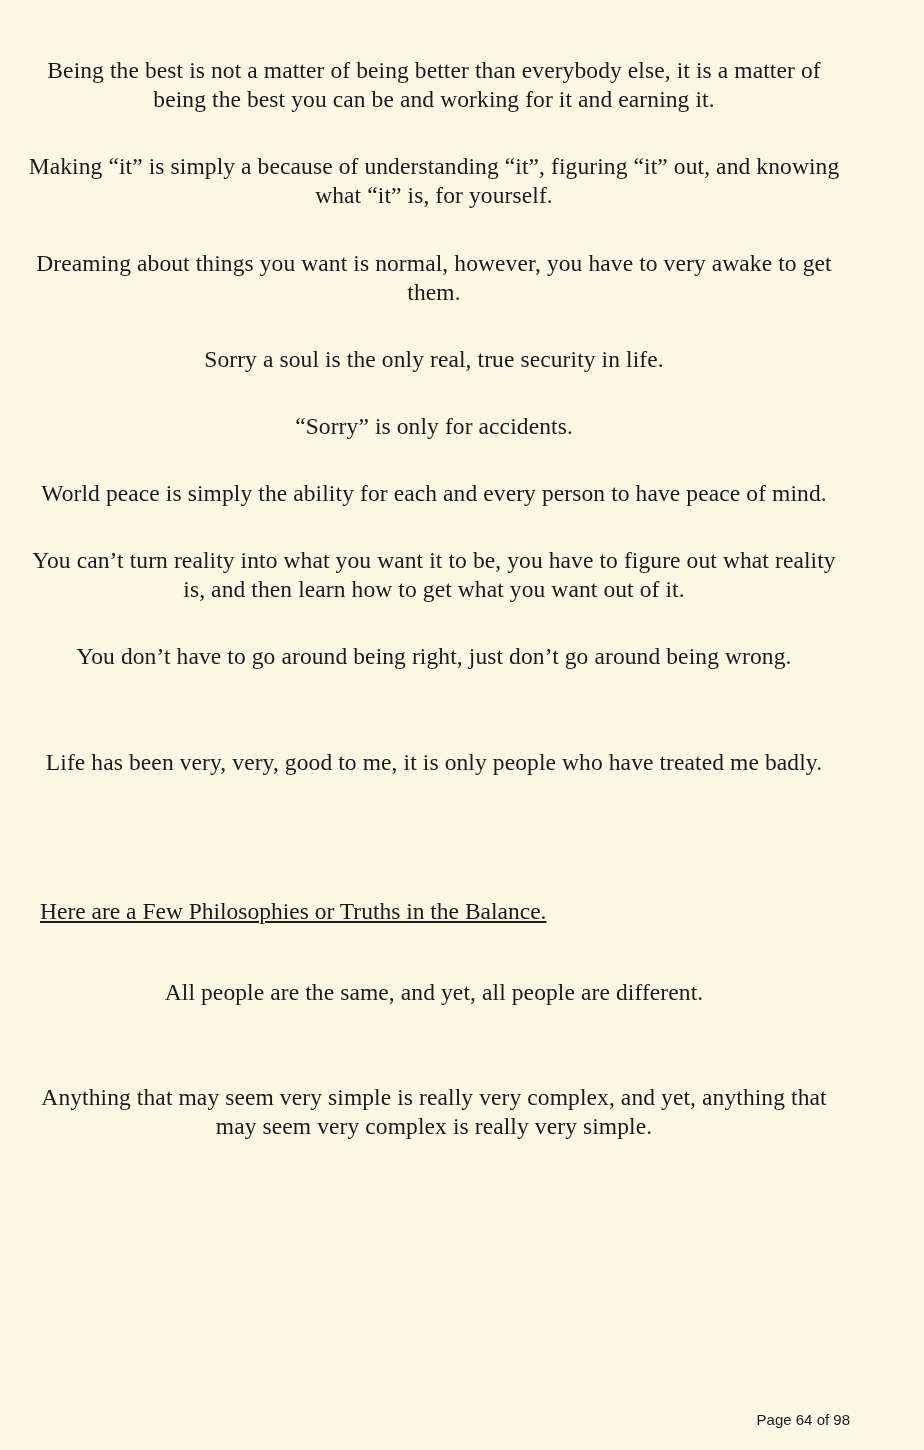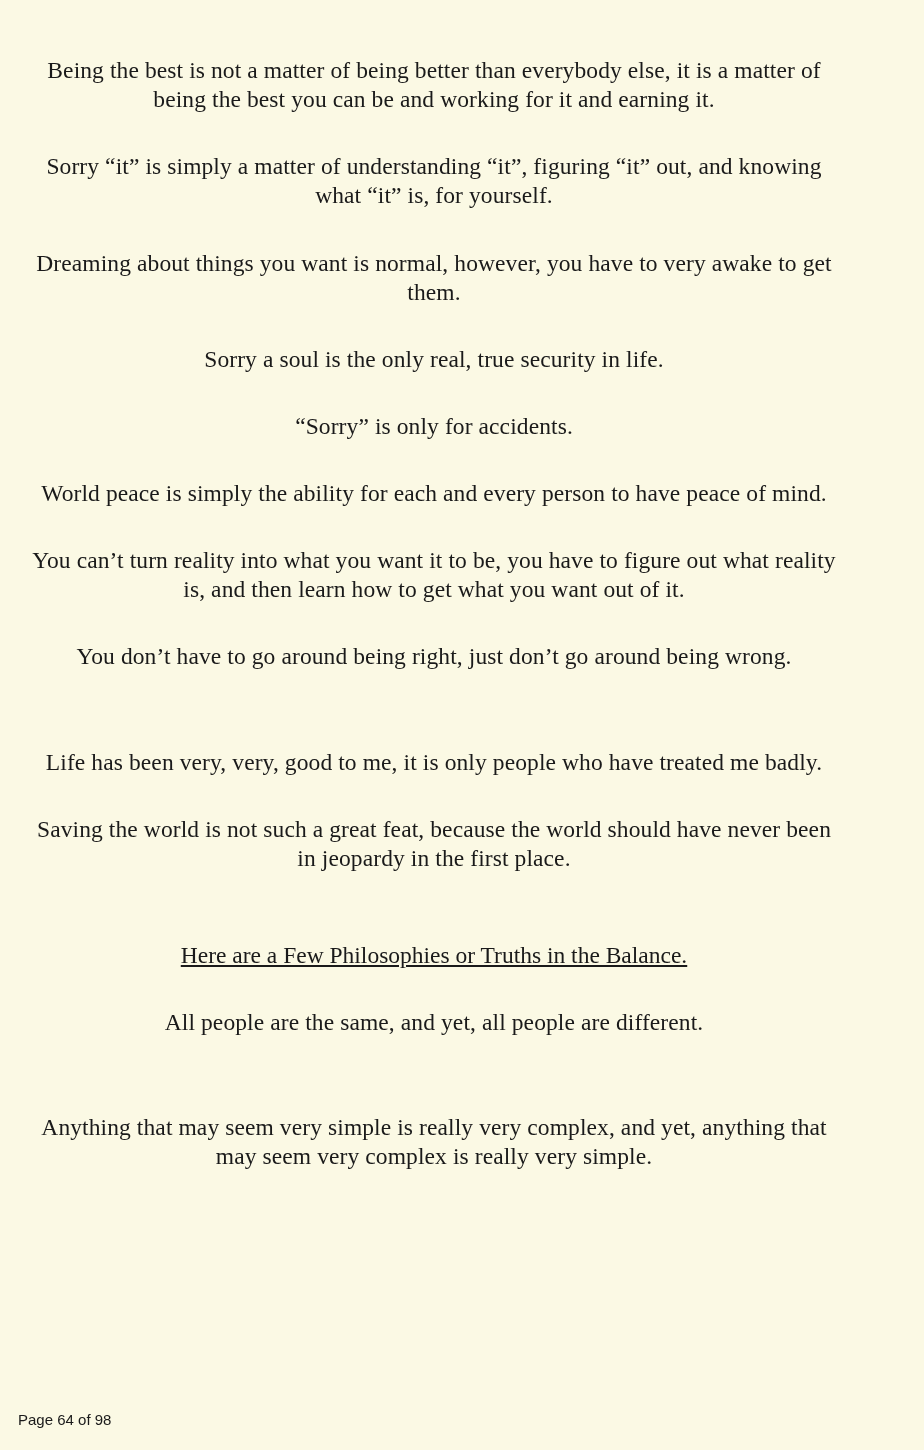--- a/index.html
+++ b/index.html
@@ -34,49 +34,49 @@
     line-height: 1.24;
     letter-spacing: 0.1px;
   }
   .gap-lg {
     height: 38px;
   }
   .gap-md {
     height: 30px;
   }
   p.heading {
-    margin: 0;
+    margin: 14px;
     padding: 0 8px;
-    text-align: center;
+    text-align: left;
     font-size: 23.5px;
     line-height: 1.24;
   }
   p.heading span.underline {
     text-decoration: underline;
   }
   .footer {
-    text-align: left;
+    text-align: right;
     font-size: 15px;
     font-family: "Liberation Sans", sans-serif;
     color: #1a1a1a;
     padding-bottom: 22px;
     padding-top: 26px;
   }
 </style>
 </head>
 <body>
 
 <div class="page">
 
   <div class="body-text">
 
     <p class="para">Being the best is not a matter of being better than everybody else, it is a matter of being the best you can be and working for it and earning it.</p>
     <div class="gap-lg"></div>
 
-    <p class="para">Sorry “it” is simply a matter of understanding “it”, figuring “it” out, and knowing what “it” is, for yourself.</p>
+    <p class="para">Making “it” is simply a because of understanding “it”, figuring “it” out, and knowing what “it” is, for yourself.</p>
     <div class="gap-lg"></div>
 
     <p class="para">Dreaming about things you want is normal, however, you have to very awake to get them.</p>
     <div class="gap-lg"></div>
 
     <p class="para">Sorry a soul is the only real, true security in life.</p>
     <div class="gap-lg"></div>
 
     <p class="para">“Sorry” is only for accidents.</p>
     <div class="gap-lg"></div>
@@ -88,21 +88,20 @@
     <div class="gap-lg"></div>
 
     <p class="para">You don’t have to go around being right, just don’t go around being wrong.</p>
     <div class="gap-lg"></div>
 
     <div class="gap-lg"></div>
 
     <p class="para">Life has been very, very, good to me, it is only people who have treated me badly.</p>
     <div class="gap-lg"></div>
 
-    <p class="para">Saving the world is not such a great feat, because the world should have never been in jeopardy in the first place.</p>
     <div class="gap-md"></div>
 
     <div class="gap-lg"></div>
 
     <p class="heading"><span class="underline">Here are a Few Philosophies or Truths in the Balance. </span></p>
     <div class="gap-lg"></div>
 
     <p class="para">All people are the same, and yet, all people are different.</p>
     <div class="gap-lg"></div>
 

